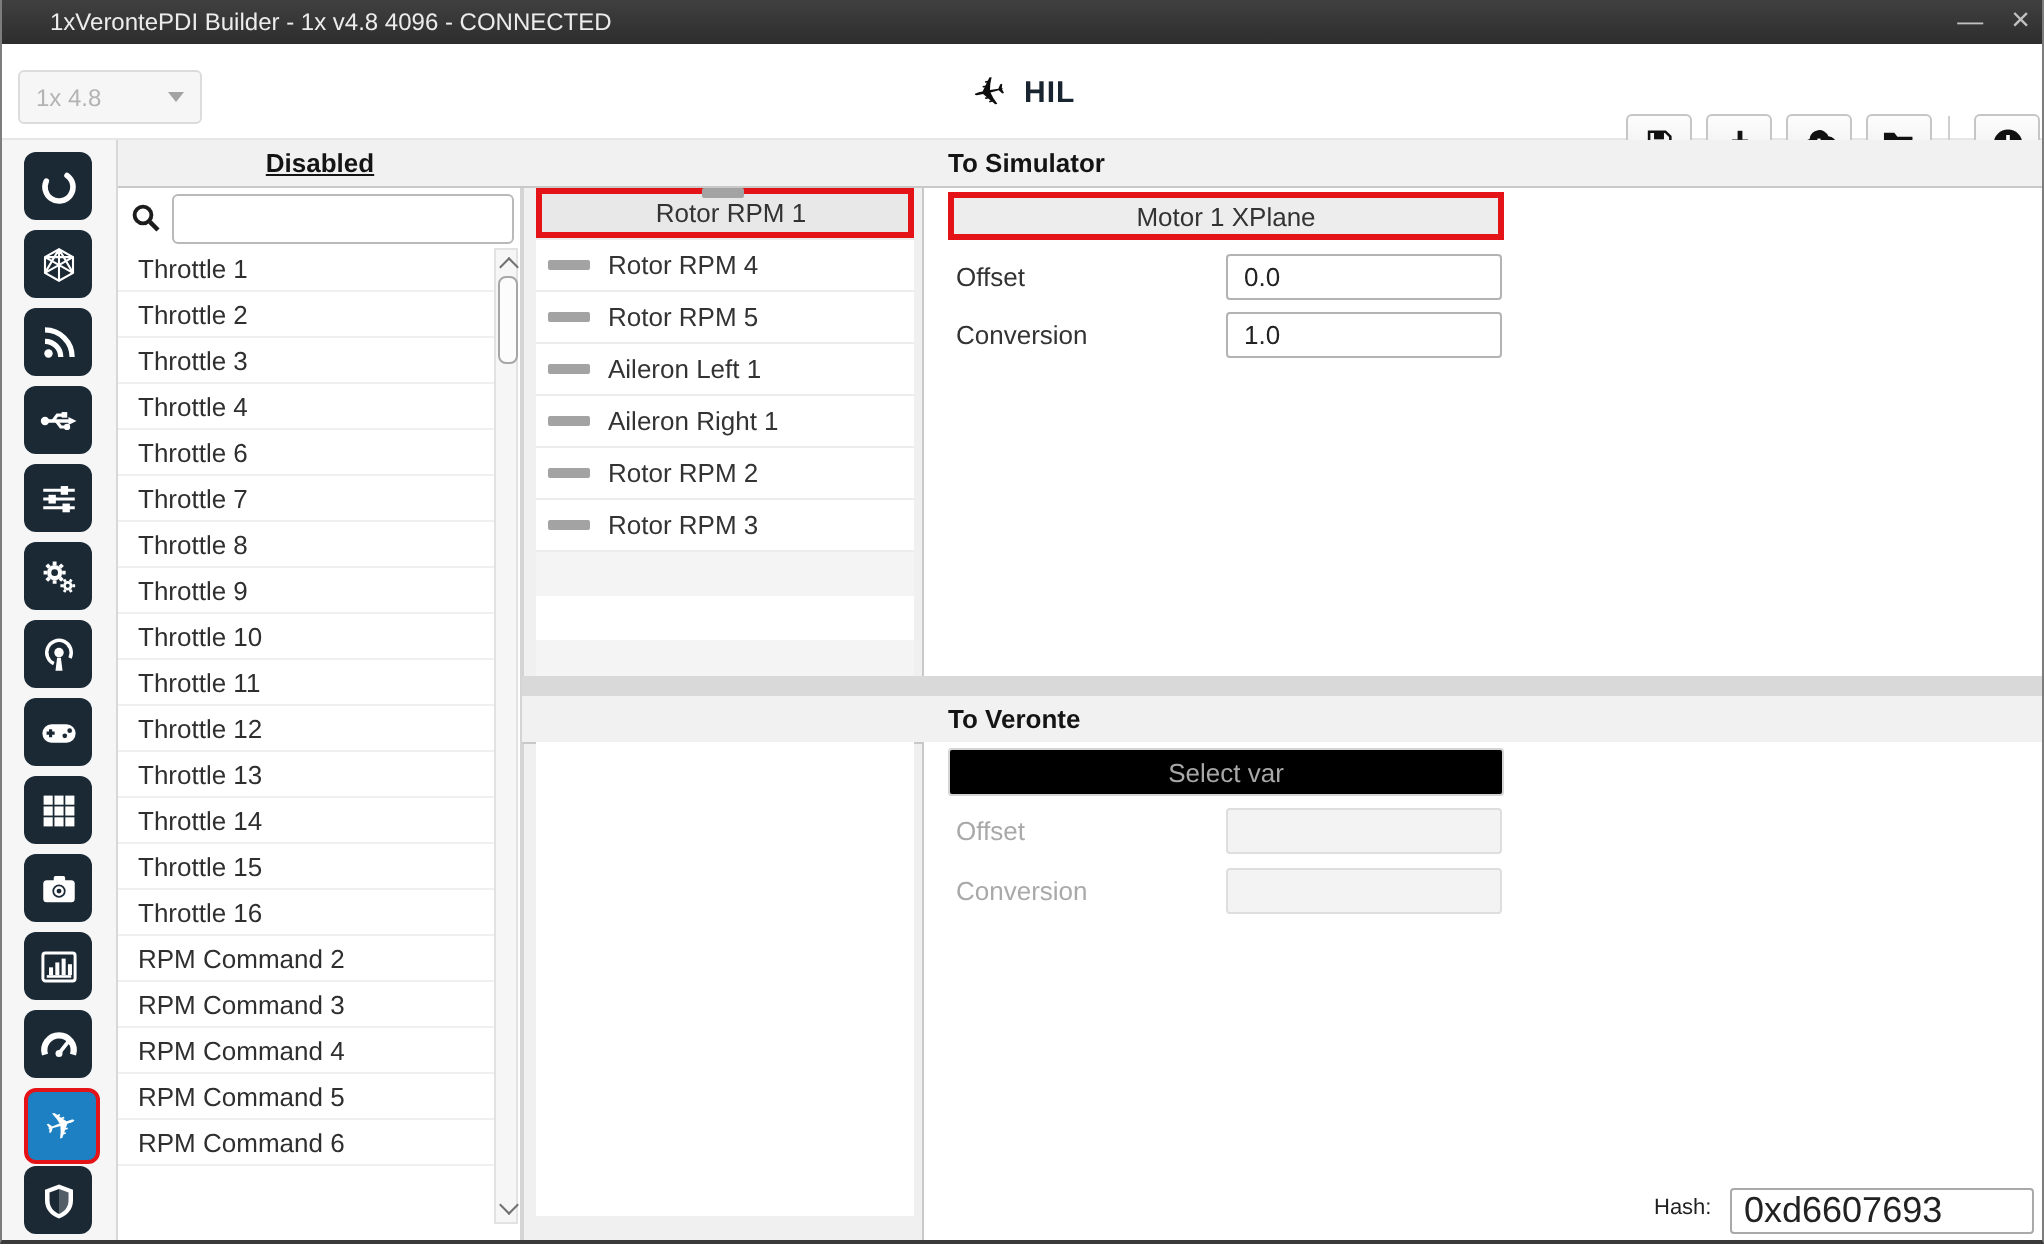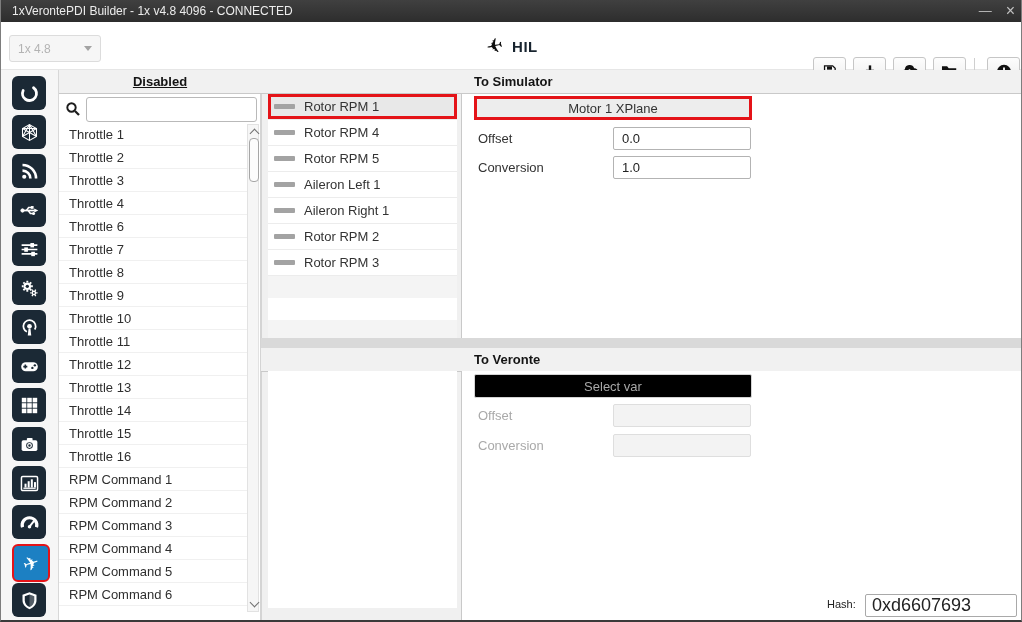--- a/index.html
+++ b/index.html
@@ -2,21 +2,21 @@
 <html><head>
 <meta charset="utf-8">
 <style>
   html,body{margin:0;padding:0;background:#9a9a9a;}
   .window{position:relative;width:1022px;height:622px;overflow:hidden;background:#fff;
     font-family:"Liberation Sans",sans-serif;box-sizing:border-box;
     border-left:1px solid #7d7d7d;border-right:1px solid #7d7d7d;border-bottom:2px solid #3a3a3a;}
   .abs{position:absolute;box-sizing:border-box;}
   
   .titlebar{left:0;top:0;width:1022px;height:22px;background:linear-gradient(#404040,#2d2d2d);
-    display:flex;align-items:center;color:#ececec;font-size:12px;padding-left:11px;}
+    display:flex;align-items:center;color:#ececec;font-size:12px;padding-left:24px;}
   .win-controls{position:absolute;right:8px;top:0;height:22px;display:flex;gap:14px;align-items:center;color:#c2c2c2;font-size:13px;}
   .win-controls span{cursor:default;line-height:22px;}
   
   .toolbar{left:0;top:22px;width:1022px;height:48px;background:#fff;border-bottom:1px solid #e6e6e6;}
   .version-btn{position:absolute;left:8px;top:13px;width:74px;height:25px;background:#f6f6f6;border:1px solid #dcdcdc;
     border-radius:3px;color:#b3b3b3;font-size:12px;display:flex;align-items:center;padding:0 8px;justify-content:space-between;}
   .caret-down{width:0;height:0;border-left:4px solid transparent;border-right:4px solid transparent;border-top:5px solid #a3a3a3;}
   .mode{position:absolute;left:50%;top:0;transform:translateX(-50%);height:48px;display:flex;align-items:center;gap:9px;}
   .mode .plane{font-size:20px;color:#0d0d0d;transform:scaleX(-1) rotate(12deg);}
   .mode .lbl{font-size:15px;font-weight:bold;color:#18242f;letter-spacing:.5px;}
@@ -51,21 +51,21 @@
   
   .right-bg{left:260px;top:70px;width:762px;height:550px;background:#f0f0f0;border-left:1px solid #d4d4d4;}
   .sim-head{left:260px;top:70px;width:762px;padding-left:213px;}
   .ver-head{left:260px;top:348px;width:762px;padding-left:213px;}
   .hdivider{left:260px;top:338px;width:762px;height:10px;background:#d9d9d9;}
   .sim-card{left:267px;top:94px;width:189px;height:244px;background:#fff;}
   .ver-card{left:267px;top:371px;width:189px;height:237px;background:#fff;}
   .row-m{height:26px;box-sizing:border-box;border-bottom:1px solid #ececec;display:flex;align-items:center;
     padding-left:6px;font-size:13px;color:#333;background:#fff;cursor:grab;}
   .row-m .handle{width:21px;height:5px;background:#a3a3a3;border-radius:1px;margin-right:9px;flex:none;}
-  .row-m.selected{background:#e8e8e8;box-shadow:inset 0 0 0 3px #e41318;}
+  .row-m.selected{background:#e8e8e8;box-shadow:inset 0 0 0 3px #e41318;flex-direction:column;}
   .stripes{height:62px;background:repeating-linear-gradient(180deg,#f4f4f4 0 22px,#ffffff 22px 44px);}
   .sim-detail{left:460px;top:94px;width:562px;height:244px;background:#fff;border-left:1px solid #c9c9c9;}
   .ver-detail{left:460px;top:371px;width:562px;height:249px;background:#fff;border-left:1px solid #c9c9c9;}
   .map-btn{position:absolute;left:473px;width:278px;height:24px;font-size:13px;display:flex;align-items:center;
     justify-content:center;box-sizing:border-box;}
   .motor-btn{top:96px;background:#ededed;border:3px solid #e41318;color:#333;cursor:pointer;}
   .selvar-btn{top:374px;background:#000000;border:1px solid #d4d4d4;border-radius:2px;color:#a8a8a8;}
   .fld-label{position:absolute;left:477px;font-size:13px;color:#333;}
   .fld-label.dis{color:#a9a9a9;}
   .fld-input{position:absolute;left:612px;width:138px;height:23px;border:1px solid #b3b3b3;border-radius:2px;
@@ -298,23 +298,20 @@
       <div class="row-d">
         <span>Throttle 14</span>
       </div>
       <div class="row-d">
         <span>Throttle 15</span>
       </div>
       <div class="row-d">
         <span>Throttle 16</span>
       </div>
       <div class="row-d">
-        <span>RPM Command 1</span>
-      </div>
-      <div class="row-d">
         <span>RPM Command 2</span>
       </div>
       <div class="row-d">
         <span>RPM Command 3</span>
       </div>
       <div class="row-d">
         <span>RPM Command 4</span>
       </div>
       <div class="row-d">
         <span>RPM Command 5</span>

